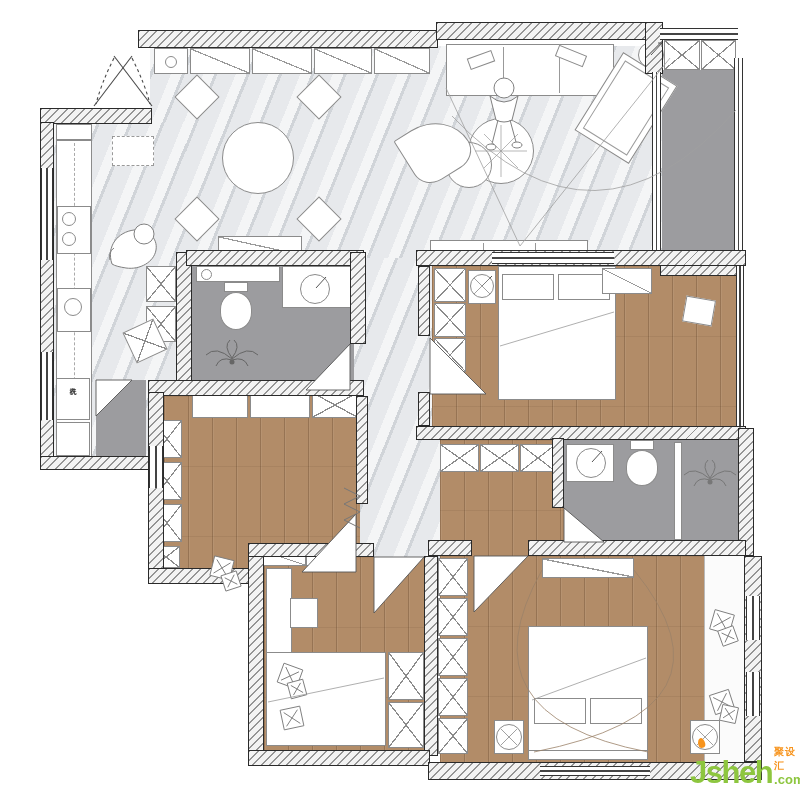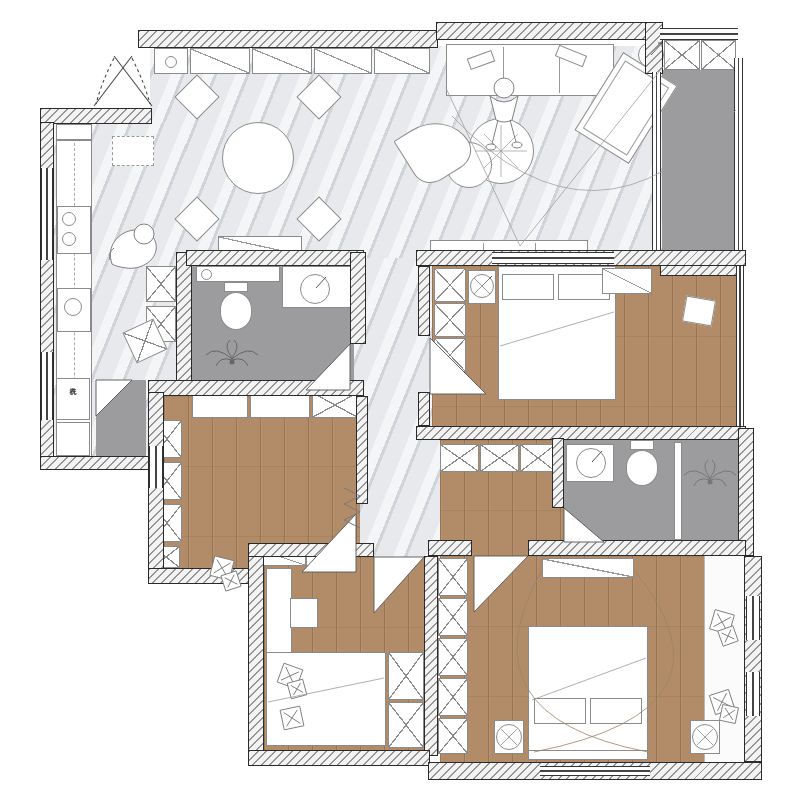--- a/index.html
+++ b/index.html
@@ -315,14 +315,22 @@
       <path d="M634,570 Q748,710 534,752"></path>
     </g>
 
     <g stroke="#9a9a9a" stroke-width="0.8">
       <path d="M500,346 L614,312"></path>
         <path d="M532,700 L646,658"></path>
         <path d="M268,702 L384,678"></path>
     </g>
   </svg>
 
+  <div class="a wm" style="left:690px;top:742px;width:108px;height:44px">
+    <span class="wm-flame" style="left:8px;top:-4px;"></span>
+    <span class="wm-brand">Jsheh</span>
+    <span class="wm-side">
+      <span class="wm-cjk">聚设汇</span>
+      <span class="wm-tld">.com</span>
+    </span>
+  </div>
 
 </div>
 
 </body></html>

